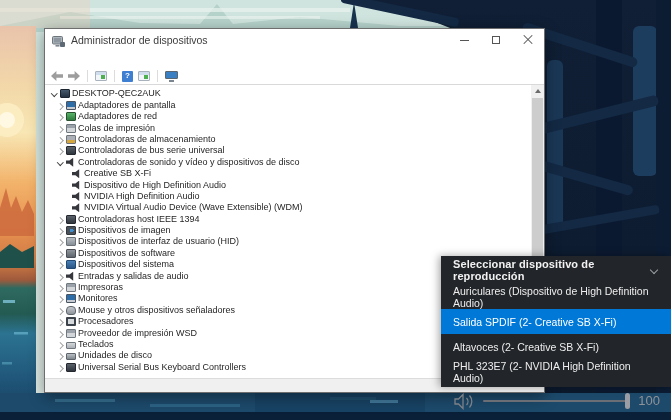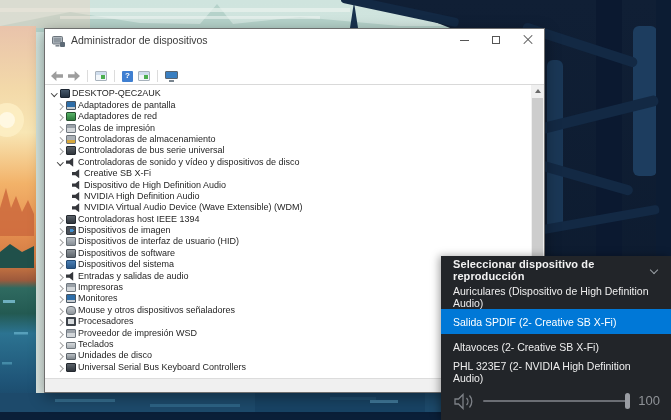--- a/index.html
+++ b/index.html
@@ -77,21 +77,21 @@
   .sb-arrow{position:absolute;left:0;width:13px;height:12px;display:flex;align-items:center;justify-content:center;}
   .sb-arrow.up{top:0;} .sb-arrow.down{bottom:0;}
   .sb-arrow span{width:0;height:0;border-left:3px solid transparent;border-right:3px solid transparent;display:block;}
   .sb-arrow.up span{border-bottom:4px solid #6b6b6b;}
   .sb-arrow.down span{border-top:4px solid #6b6b6b;}
   .sb-thumb{position:absolute;left:1px;top:13px;width:11px;height:calc(100% - 48px);background:#cdcdcd;}
 
   .statusbar{height:13px;flex:none;background:#f0f0f0;border-top:1px solid #dcdcdc;}
 
   
-  .flyout{position:absolute;left:441px;top:256px;width:230px;height:164px;
+  .flyout{position:absolute;left:441px;top:256px;width:230px;height:131px;
     background:#222529;color:#f2f2f2;display:flex;flex-direction:column;
     box-shadow:-2px 0 8px rgba(0,0,0,.35);}
   .flyout-header{height:28px;flex:none;display:flex;align-items:center;padding:0 12px;position:relative;}
   .flyout-title{font-size:11px;font-weight:bold;letter-spacing:.1px;}
   .chev-down{position:absolute;right:13px;top:10px;width:8px;height:8px;}
   .chev-down::after{content:"";position:absolute;left:1px;top:1px;width:5px;height:5px;
     border-right:1.4px solid #9aa0a6;border-bottom:1.4px solid #9aa0a6;transform:rotate(45deg);}
   .dev-item{height:25px;flex:none;display:flex;align-items:center;padding:0 12px;font-size:10.5px;color:#eeeeee;}
   .dev-item.selected{background:#0078d7;color:#fff;}
   .volume-row{flex:1;position:relative;}

